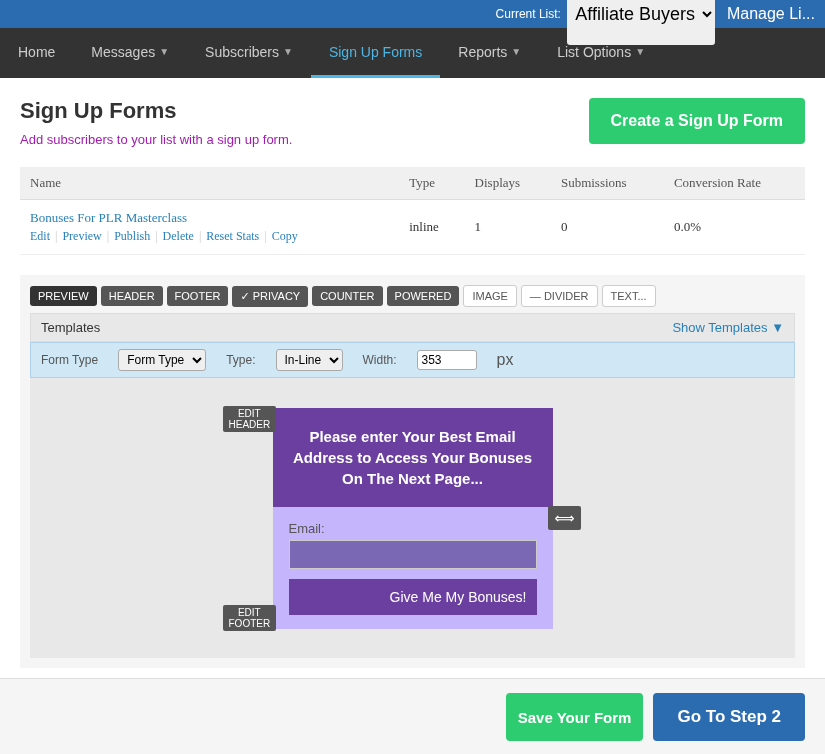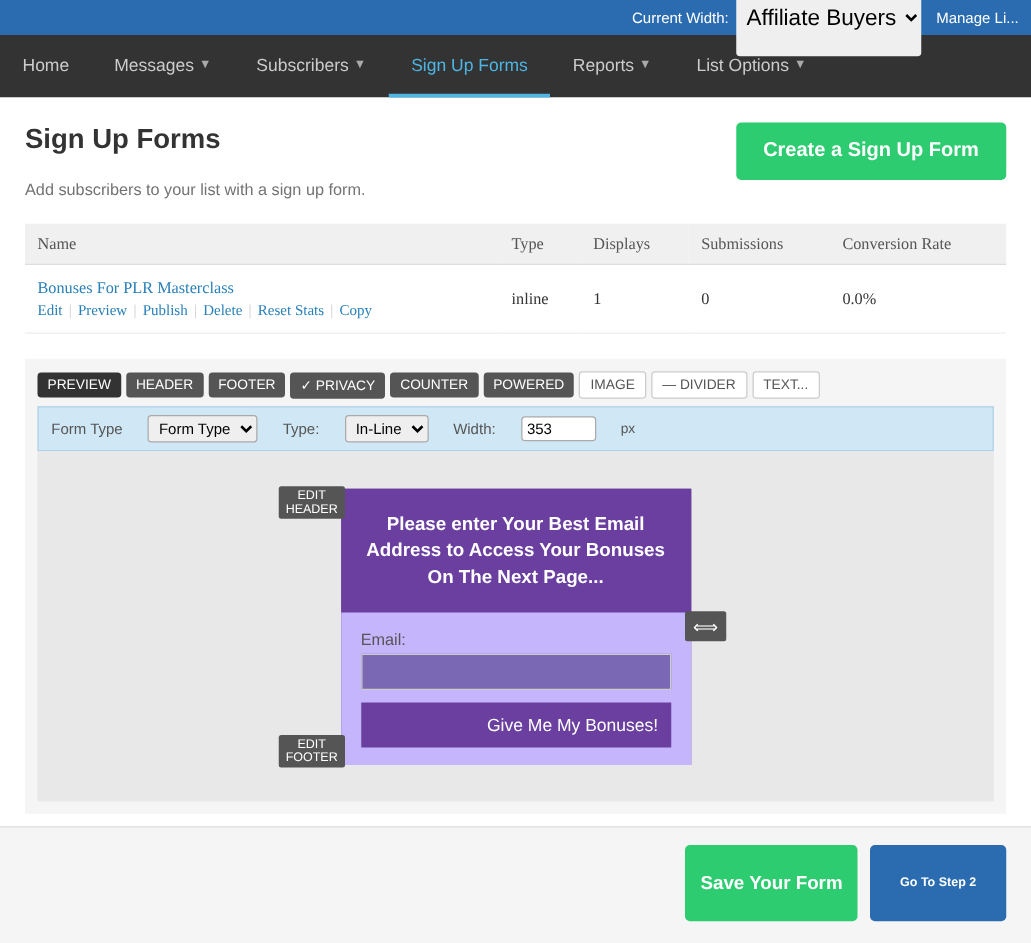--- a/index.html
+++ b/index.html
@@ -21,21 +21,21 @@
       font-size: 18px;
       padding: 20px 4px;
       border: none;
       border-radius: 3px;
       text-align: right;
     }
     .top-bar .manage-list {
       color: white;
       text-decoration: none;
       margin-left: 12px;
-      font-size: 12px;
+      font-size: 16px;
     }
 
     
     .nav {
       background: #333;
       display: flex;
       align-items: stretch;
       height: 50px;
     }
     .nav-item {
@@ -59,21 +59,21 @@
     
     .page-content { background: white; padding: 20px 20px 10px 20px; }
 
     .page-header {
       display: flex;
       justify-content: space-between;
       align-items: flex-start;
       margin-bottom: 20px;
     }
     .page-title { font-size: 22px; font-weight: bold; color: #333; }
-    .page-subtitle { font-size: 13px; color: #737373; margin-top: 20px; }
+    .page-subtitle { font-size: 13px; color: #a21caf; margin-top: 8px; }
 
     .create-btn {
       background: #2ecc71;
       color: white;
       border: none;
       padding: 14px 22px;
       font-size: 16px;
       font-weight: bold;
       border-radius: 4px;
       cursor: pointer;
@@ -172,21 +172,21 @@
       border: 1px solid #aaa;
       border-radius: 3px;
     }
     .form-type-bar input[type="text"] {
       width: 60px;
       font-size: 12px;
       padding: 2px 4px;
       border: 1px solid #aaa;
       border-radius: 3px;
     }
-    .px-label { font-size: 11px; color: #555; }
+    .px-label { font-size: 16px; color: #555; }
 
     
     .preview-area {
       background: #e8e8e8;
       min-height: 280px;
       display: flex;
       align-items: center;
       justify-content: center;
       position: relative;
       padding: 20px;
@@ -276,32 +276,32 @@
       padding: 12px 12px;
       font-size: 15px;
       font-weight: bold;
       border-radius: 4px;
       cursor: pointer;
     }
     .next-btn {
       background: #2b6cb0;
       color: white;
       border: none;
-      padding: 25px 24px;
-      font-size: 10px;
+      padding: 14px 24px;
+      font-size: 17px;
       font-weight: bold;
       border-radius: 4px;
       cursor: pointer;
     }
   </style>
 </head>
 <body>
 
 <div class="top-bar">
-  <span class="current-list-label">Current Width:</span>
+  <span class="current-list-label">Current List:</span>
   <select>
     <option>Affiliate Buyers</option>
   </select>
   <a class="manage-list" href="#">Manage Li...</a>
 </div>
 
 <nav class="nav">
   <a class="nav-item" href="#">
     <span>Home</span>
   </a>
@@ -380,20 +380,24 @@
       <button class="toolbar-btn">HEADER</button>
       <button class="toolbar-btn">FOOTER</button>
       <button class="toolbar-btn">✓ PRIVACY</button>
       <button class="toolbar-btn">COUNTER</button>
       <button class="toolbar-btn">POWERED</button>
       <button class="toolbar-btn-outline">IMAGE</button>
       <button class="toolbar-btn-outline">— DIVIDER</button>
       <button class="toolbar-btn-outline">TEXT...</button>
     </div>
 
+    <div class="templates-bar">
+      <span>Templates</span>
+      <button class="show-templates-btn">Show Templates ▼</button>
+    </div>
 
     <div class="form-type-bar">
       <label>Form Type</label>
       <select>
         <option>Form Type</option>
       </select>
       <label>Type:</label>
       <select>
         <option>In-Line</option>
       </select>

